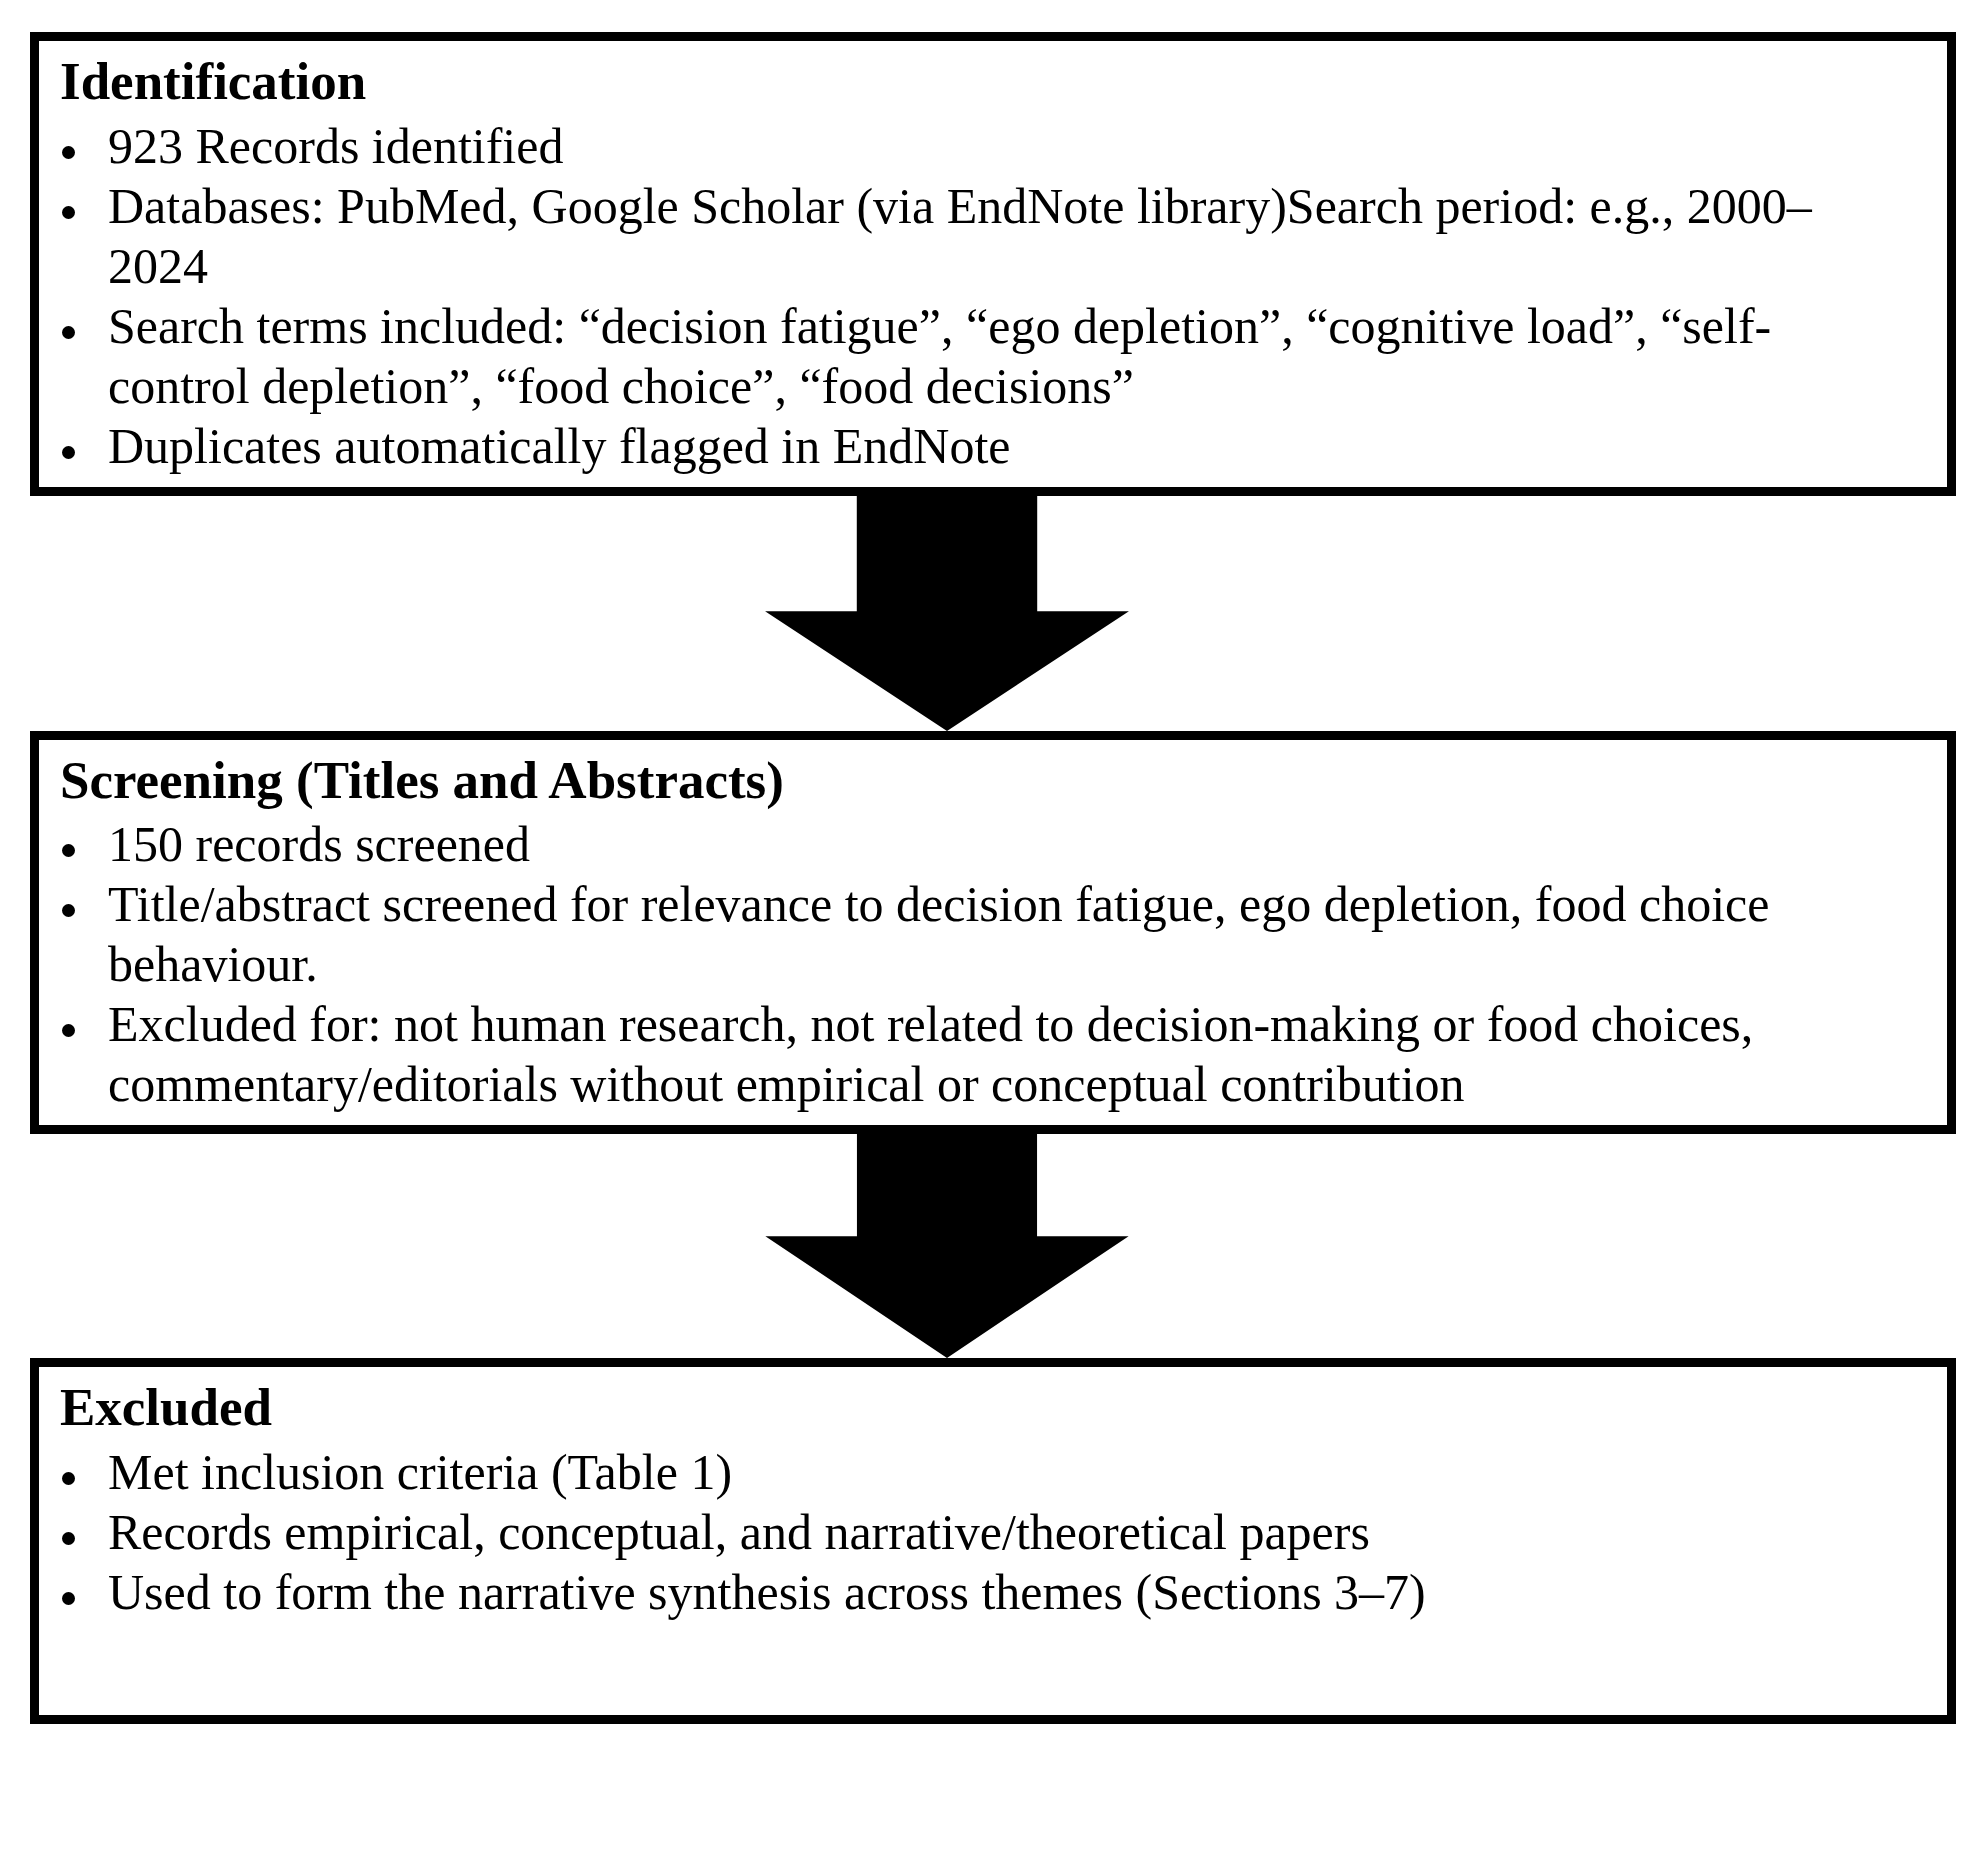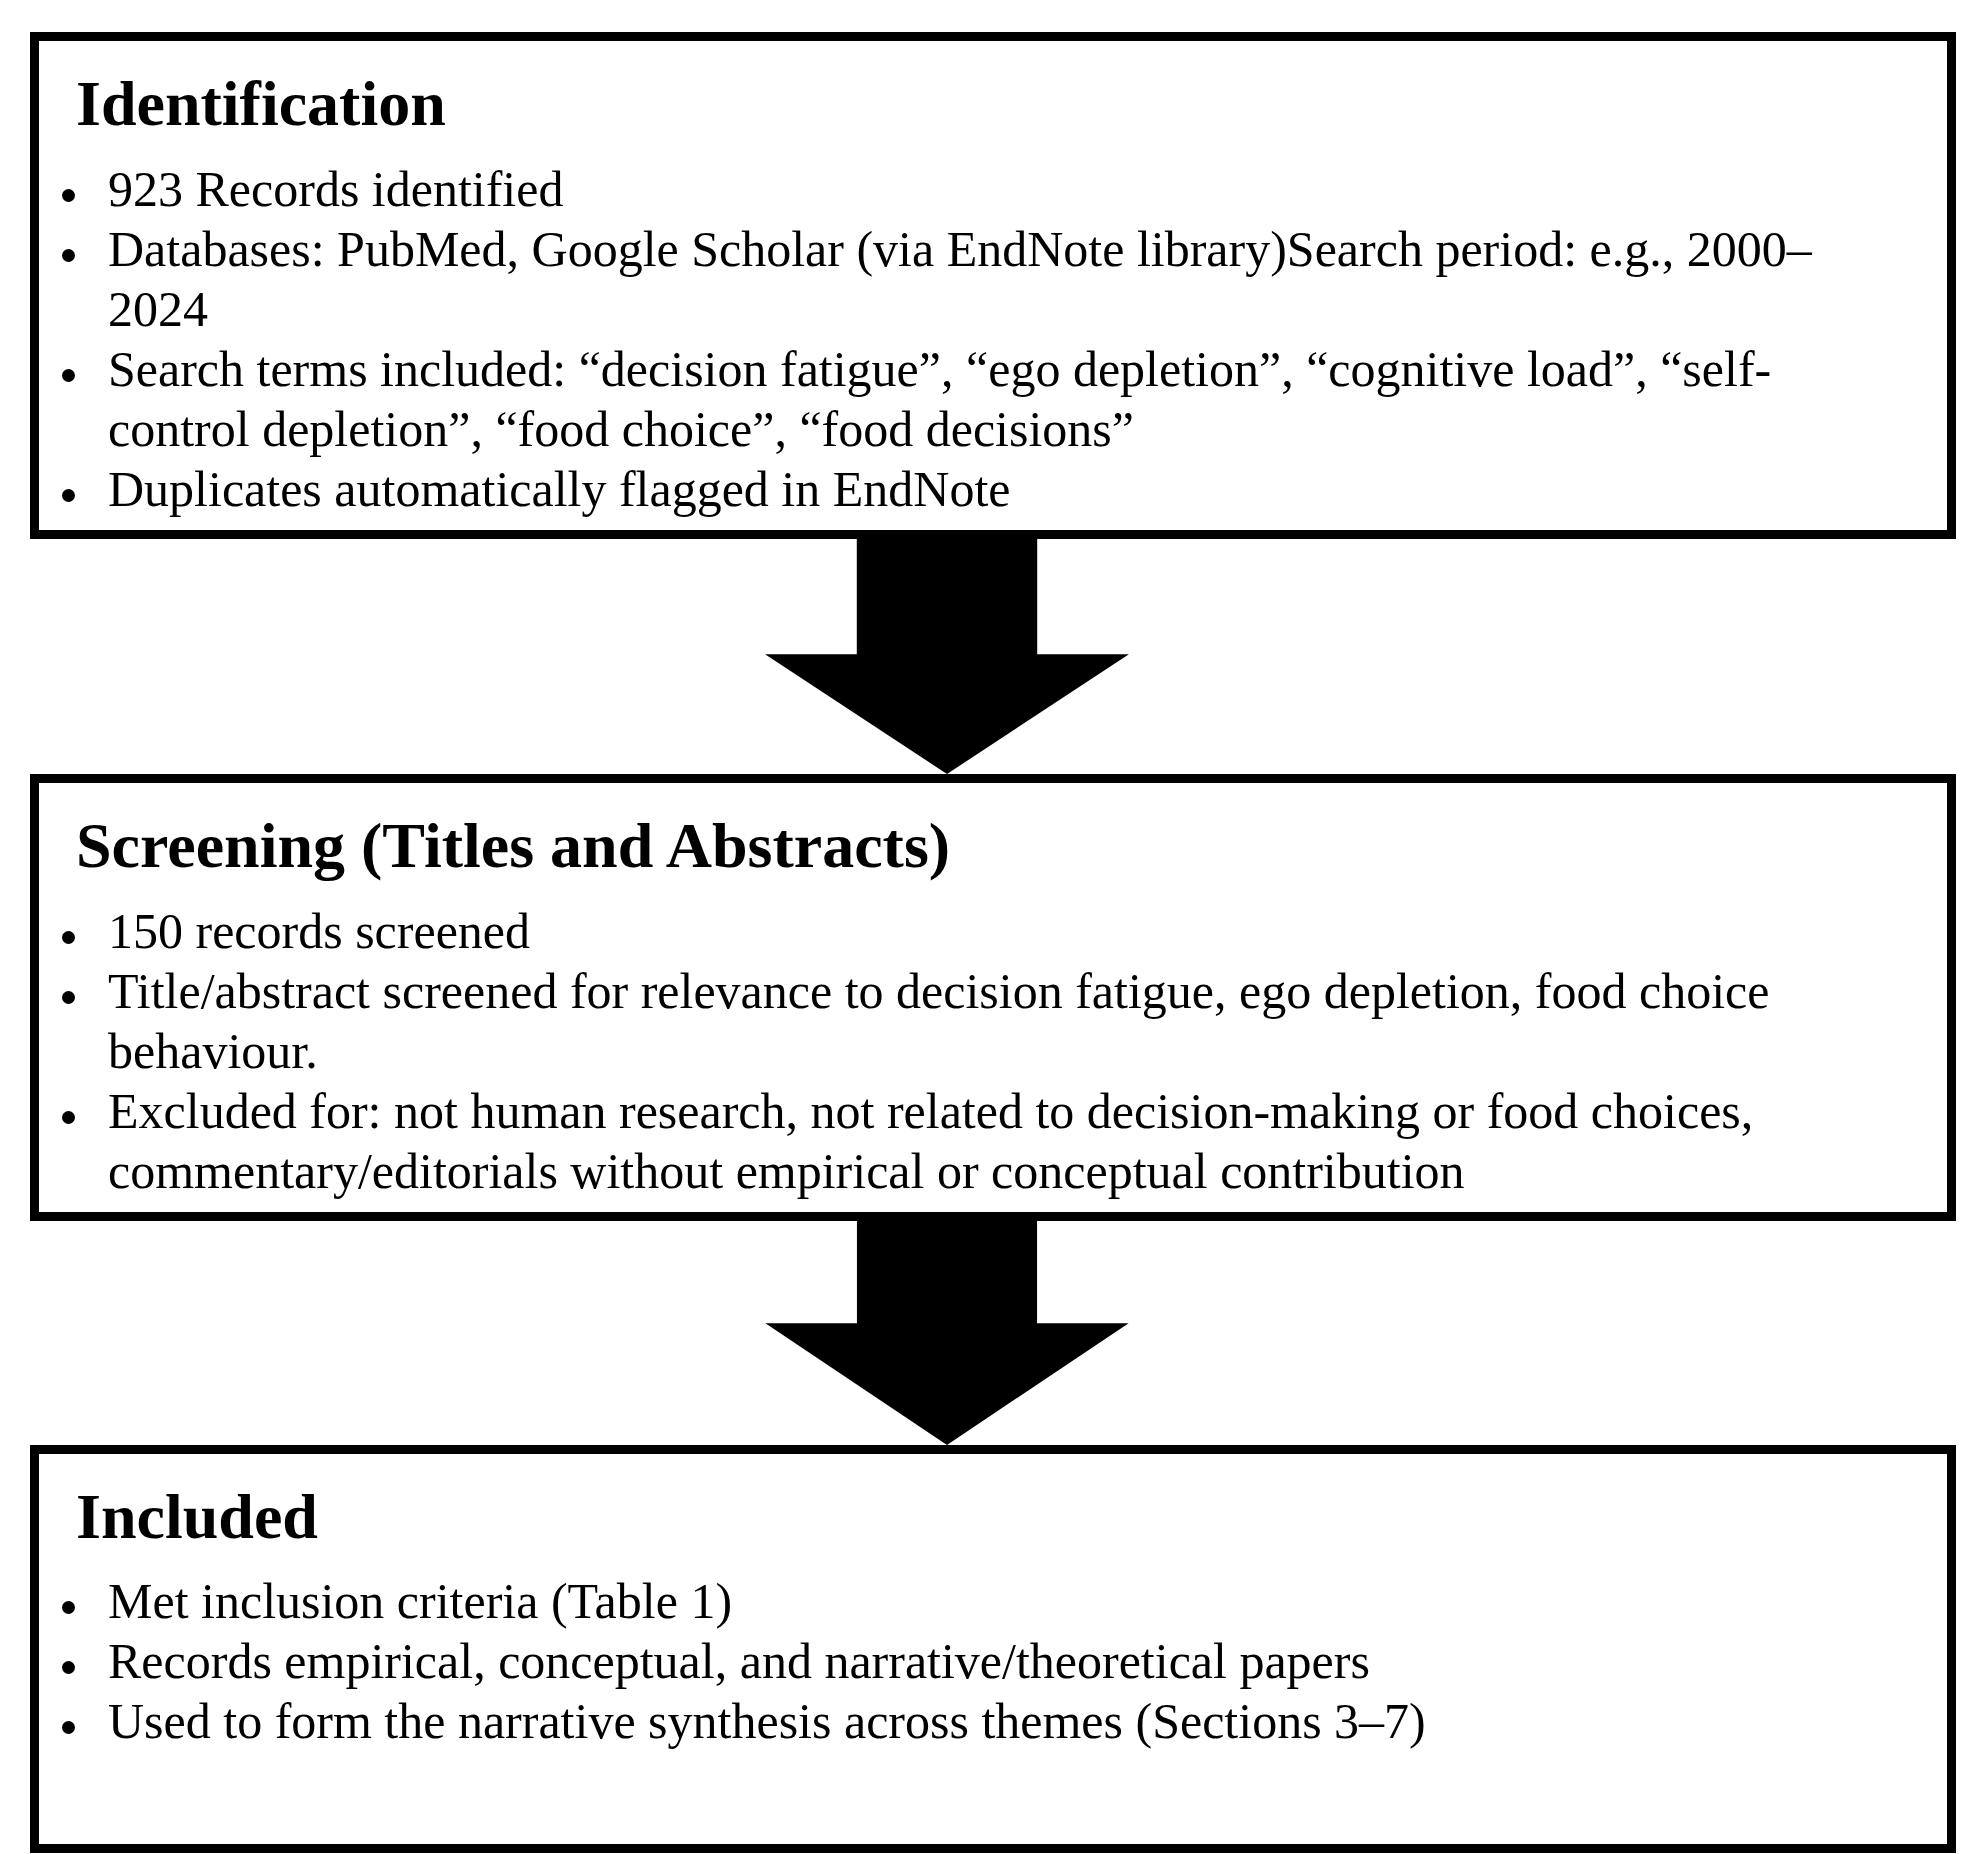--- a/index.html
+++ b/index.html
@@ -20,22 +20,22 @@
   }
   .box {
     margin: 0 29px 0 30px;
     border: 9px solid #000000;
     background: #ffffff;
     padding: 9px 82px 9px 21px;
     font-size: 50px;
     line-height: 1.2;
   }
   .box-title {
-    margin: 16px;
-    font-size: 64px;
+    margin: 0;
+    font-size: 53px;
     font-weight: bold;
     line-height: 1.2;
   }
   ul.bullets {
     list-style: none;
     margin: 2px;
     padding: 0;
   }
   li.bullet {
     display: flex;
@@ -117,21 +117,21 @@
     </ul>
   </section>
 
   <div class="arrow-row">
     <svg width="364" height="224" viewBox="0 0 480 296">
       <polygon class="arrow-shape" points="121,0 359,0 359,135 480,135 240,296 0,135 121,135"></polygon>
     </svg>
   </div>
 
   <section class="box box-included">
-    <h2 class="box-title">Included</h2>
+    <h2 class="box-title">Excluded</h2>
     <ul class="bullets">
       <li class="bullet">
         <span class="dot"></span>
         <span class="txt">Met inclusion criteria (Table 1)</span>
       </li>
       <li class="bullet">
         <span class="dot"></span>
         <span class="txt">Records empirical, conceptual, and narrative/theoretical papers</span>
       </li>
       <li class="bullet">

